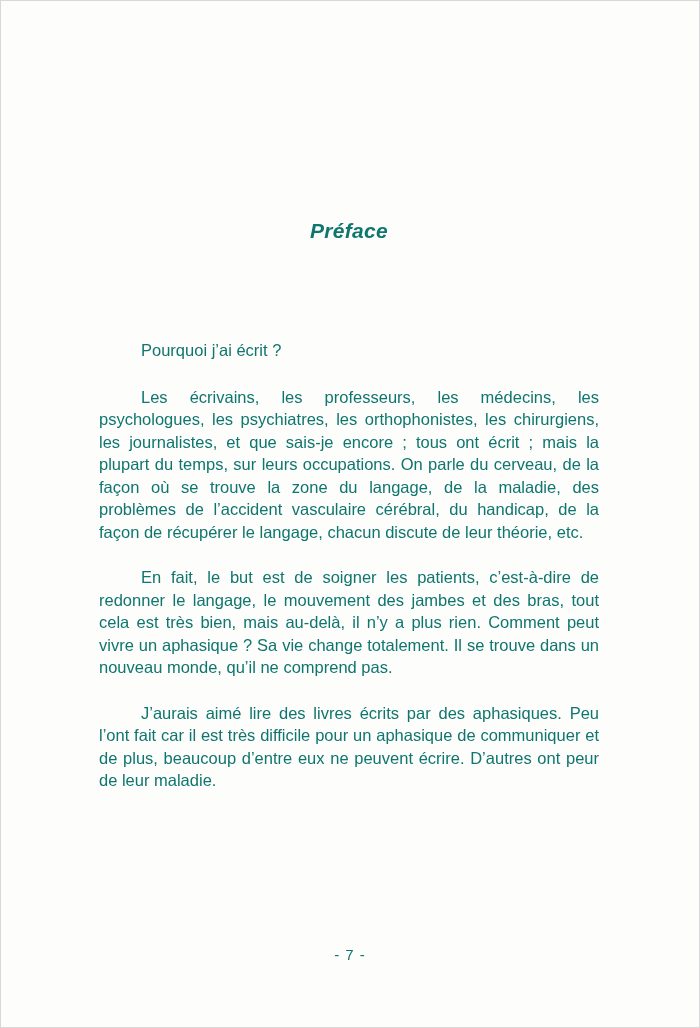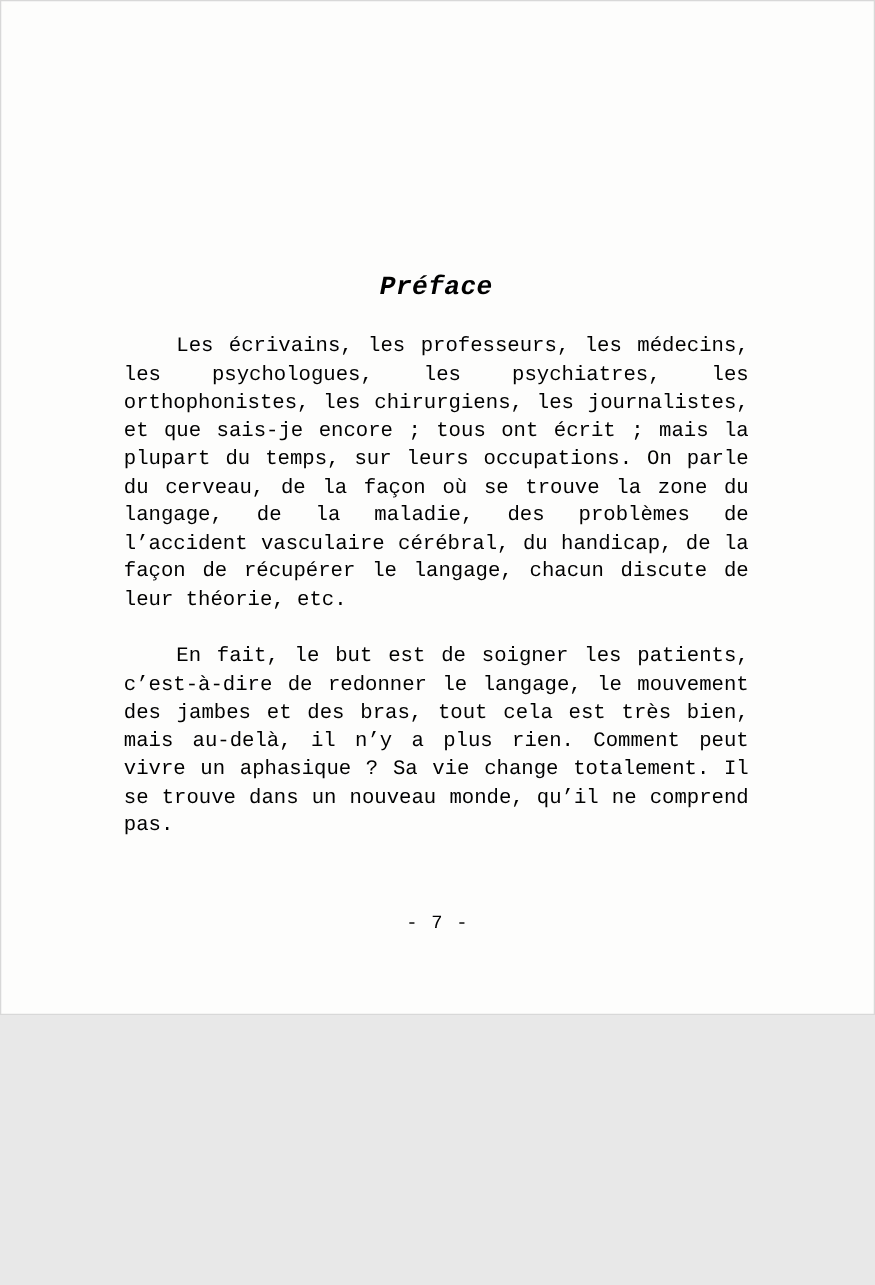--- a/index.html
+++ b/index.html
@@ -3,27 +3,27 @@
 <meta charset="utf-8">
 <style>
   html, body {
     margin: 0;
     padding: 0;
     background: #e8e8e8;
   }
   .sheet {
     position: relative;
     width: 700px;
-    height: 812px;
+    height: 1028px;
     margin: 0 auto;
     background: #fdfdfc;
     box-sizing: border-box;
     border: 1px solid #d8d8d8;
-    font-family: Liberation Mono, monospace;
-    color: #000000;
+    font-family: Liberation Sans, sans-serif;
+    color: #0f766e;
     overflow: hidden;
   }
   .content {
     position: absolute;
     left: 98px;
     right: 100px;
     top: 0;
   }
   .title {
     margin: 0;
@@ -61,21 +61,23 @@
     letter-spacing: 1px;
   }
 </style>
 </head>
 <body>
 
 <div class="sheet">
   <div class="content">
     <h1 class="title">Préface</h1>
 
+    <p class="opening">Pourquoi j’ai écrit  ?</p>
 
     <div class="body-paragraphs">
       <p class="para">Les écrivains, les professeurs, les médecins, les psychologues, les psychiatres, les orthophonistes, les chirurgiens, les journalistes, et que sais-je encore ; tous ont écrit  ; mais la plupart du temps, sur leurs occupations. On parle du cerveau, de la façon où se trouve la zone du langage, de la maladie, des problèmes de l’accident vasculaire cérébral, du handicap, de la façon de récupérer le langage, chacun discute de leur théorie, etc.</p>
       <p class="para">En fait, le but est de soigner les patients, c’est-à-dire de redonner le langage, le mouvement des jambes et des bras, tout cela est très bien, mais au-delà, il n’y a plus rien. Comment peut vivre un aphasique  ? Sa vie change totalement. Il se trouve dans un nouveau monde, qu’il ne comprend pas.</p>
+      <p class="para">J’aurais aimé lire des livres écrits par des aphasiques. Peu l’ont fait car il est très difficile pour un aphasique de communiquer et de plus, beaucoup d’entre eux ne peuvent écrire. D’autres ont peur de leur maladie.</p>
     </div>
   </div>
 
   <div class="page-number">- 7 -</div>
 </div>
 
 </body></html>

